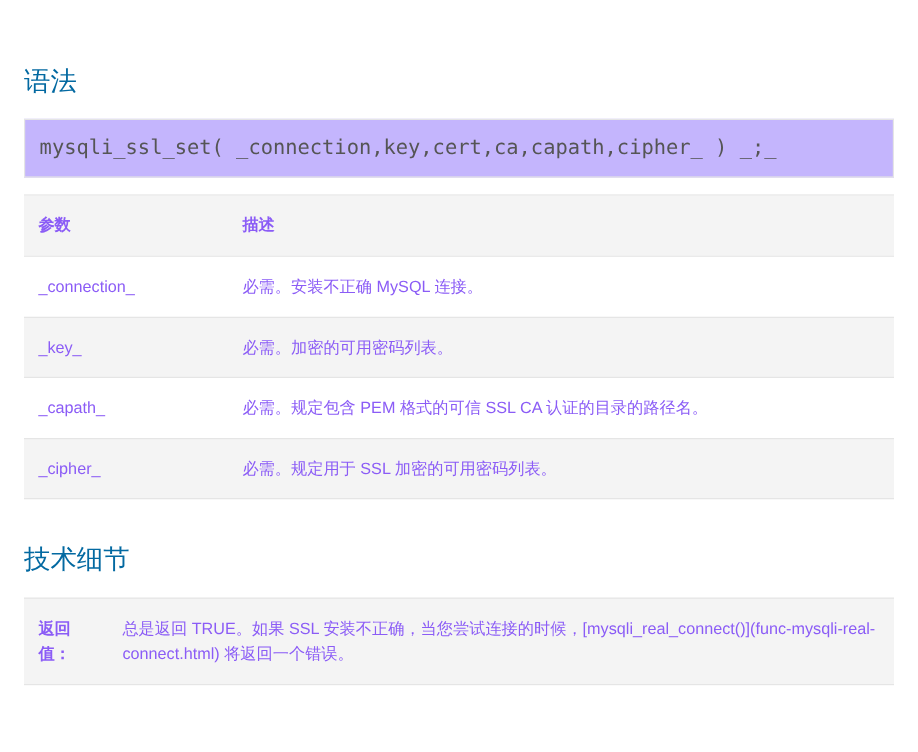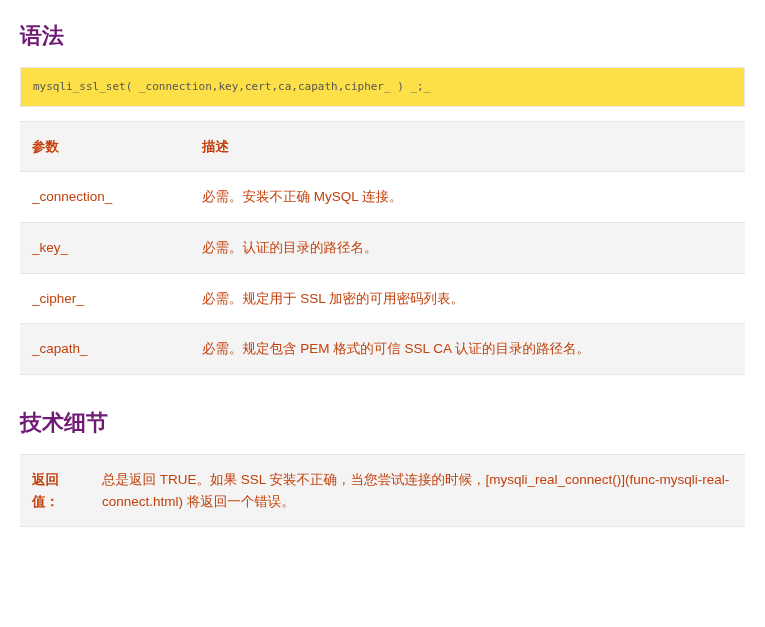--- a/index.html
+++ b/index.html
@@ -7,47 +7,48 @@
     font-family: "Microsoft YaHei", "PingFang SC", Arial, sans-serif;
     background: #fff;
     color: #333;
     padding: 18px 20px;
     width: 765px;
     font-size: 14px;
     line-height: 1.6;
   }
   h2 {
     font-size: 22px;
-    font-weight: 700;
-    color: #701a75;
+    font-weight: 400;
+    color: #0369a1;
     margin-bottom: 14px;
+    margin-top: 32px;
   }
   .code-block {
-    background: #fde047;
+    background: #c4b5fd;
     border: 1px solid #e5e5e5;
     padding: 10px 12px;
     font-family: Consolas, Menlo, monospace;
-    font-size: 11px;
+    font-size: 17px;
     color: #555;
     margin-bottom: 14px;
     white-space: pre-wrap;
   }
   table {
     width: 100%;
     border-collapse: collapse;
     margin-bottom: 30px;
   }
   th, td {
     text-align: left;
     padding: 14px 12px;
     border-top: 1px solid #e5e5e5;
     border-bottom: 1px solid #e5e5e5;
     vertical-align: top;
     font-size: 13.5px;
-    color: #c2410c;
+    color: #8b5cf6;
   }
   th {
     font-weight: 700;
   }
   .params-table th:first-child,
   .params-table td:first-child { width: 170px; }
   .params-table tr:nth-child(odd) { background: #f4f4f4; }
   .details-table { margin-bottom: 0; }
   .details-table th:first-child,
   .details-table td:first-child { width: 70px; font-weight:700; }
@@ -65,29 +66,29 @@
       <tr>
     <th>参数</th>
     <th>描述</th>
   </tr>
   <tr>
     <td>_connection_</td>
     <td>必需。安装不正确 MySQL 连接。</td>
   </tr>
   <tr>
     <td>_key_</td>
-    <td>必需。认证的目录的路径名。</td>
+    <td>必需。加密的可用密码列表。</td>
+  </tr>
+  <tr>
+    <td>_capath_</td>
+    <td>必需。规定包含 PEM 格式的可信 SSL CA 认证的目录的路径名。</td>
   </tr>
   <tr>
     <td>_cipher_</td>
     <td>必需。规定用于 SSL 加密的可用密码列表。</td>
-  </tr>
-  <tr>
-    <td>_capath_</td>
-    <td>必需。规定包含 PEM 格式的可信 SSL CA 认证的目录的路径名。</td>
   </tr>
 </tbody>
   </table>
 
 <h2>技术细节</h2>
 
 <table class="details-table">
   <tbody>
       <tr>
     <th>返回值：</th>

